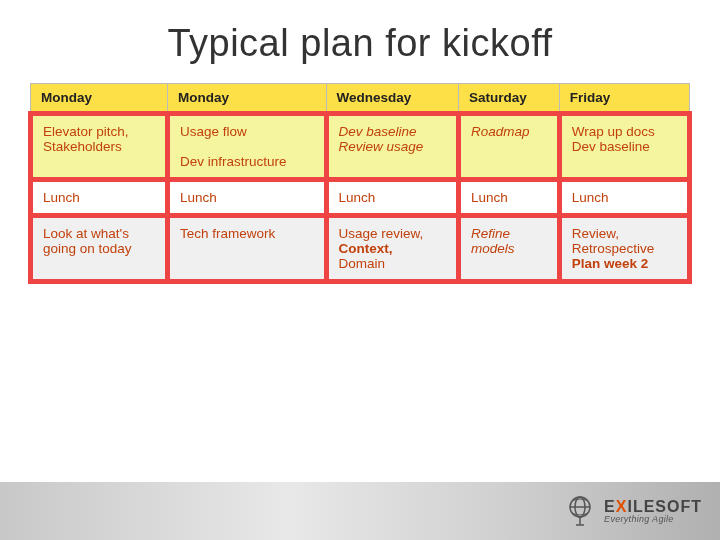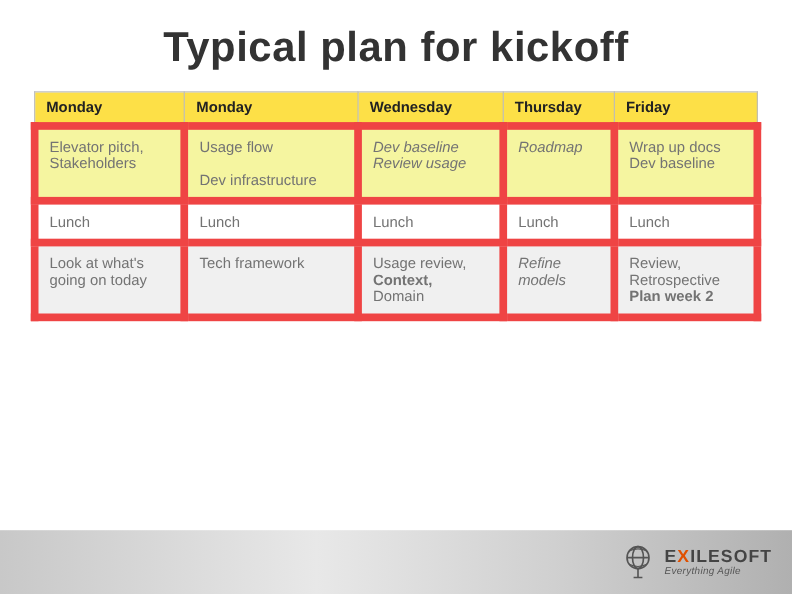--- a/index.html
+++ b/index.html
@@ -9,21 +9,21 @@
       height: 540px;
       background: #ffffff;
       font-family: Arial, sans-serif;
       overflow: hidden;
       position: relative;
     }
 
     .page-title {
       text-align: center;
       font-size: 38px;
-      font-weight: 700;
+      font-weight: 400;
       color: #333;
       padding: 22px 0 18px 0;
       letter-spacing: 0.5px;
     }
 
     .table-wrapper {
       padding: 0 28px;
     }
 
     table {
@@ -35,24 +35,24 @@
     thead tr th {
       background: #fde047;
       border: 1px solid #bbb;
       padding: 6px 10px;
       font-weight: 600;
       color: #222;
       text-align: left;
     }
 
     tbody tr td {
-      border: 7px solid #ef4444;
+      border: 5px solid #ef4444;
       padding: 8px 10px;
       vertical-align: top;
-      color: #737373;
+      color: #c2410c;
     }
 
     .row-yellow td {
       background: #f5f5a0;
     }
 
     .row-white td {
       background: #ffffff;
       border-radius: 12px;
     }
@@ -123,21 +123,21 @@
 
 <h1 class="page-title">Typical plan for kickoff</h1>
 
 <div class="table-wrapper">
   <table>
     <thead>
       <tr>
         <th>Monday</th>
         <th>Monday</th>
         <th>Wednesday</th>
-        <th>Thursday</th>
+        <th>Saturday</th>
         <th>Friday</th>
       </tr>
     </thead>
     <tbody>
       <tr class="row-yellow">
         <td>Elevator pitch,<br>Stakeholders</td>
         <td>Usage flow<br><br>Dev infrastructure</td>
         <td><em>Dev baseline</em><br><em>Review usage</em></td>
         <td><em>Roadmap</em></td>
         <td>Wrap up docs<br>Dev baseline</td>

